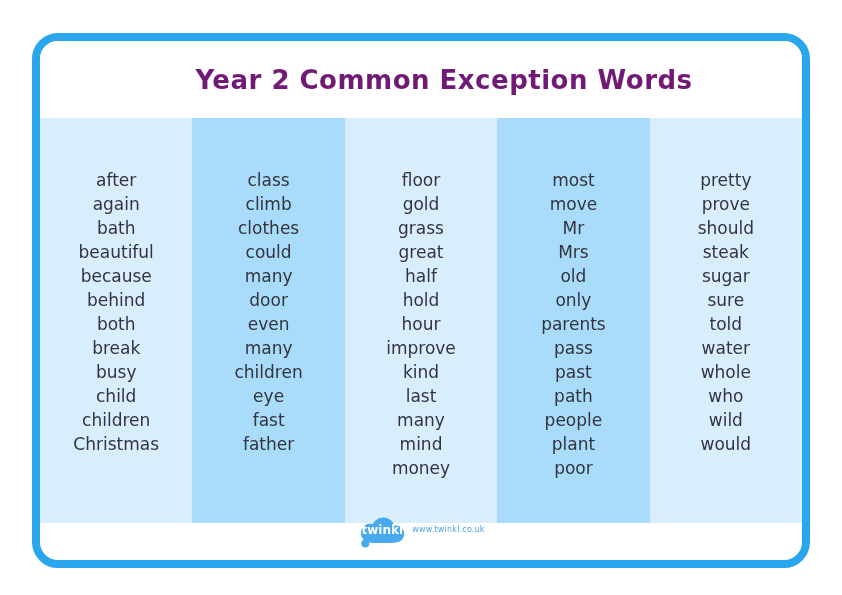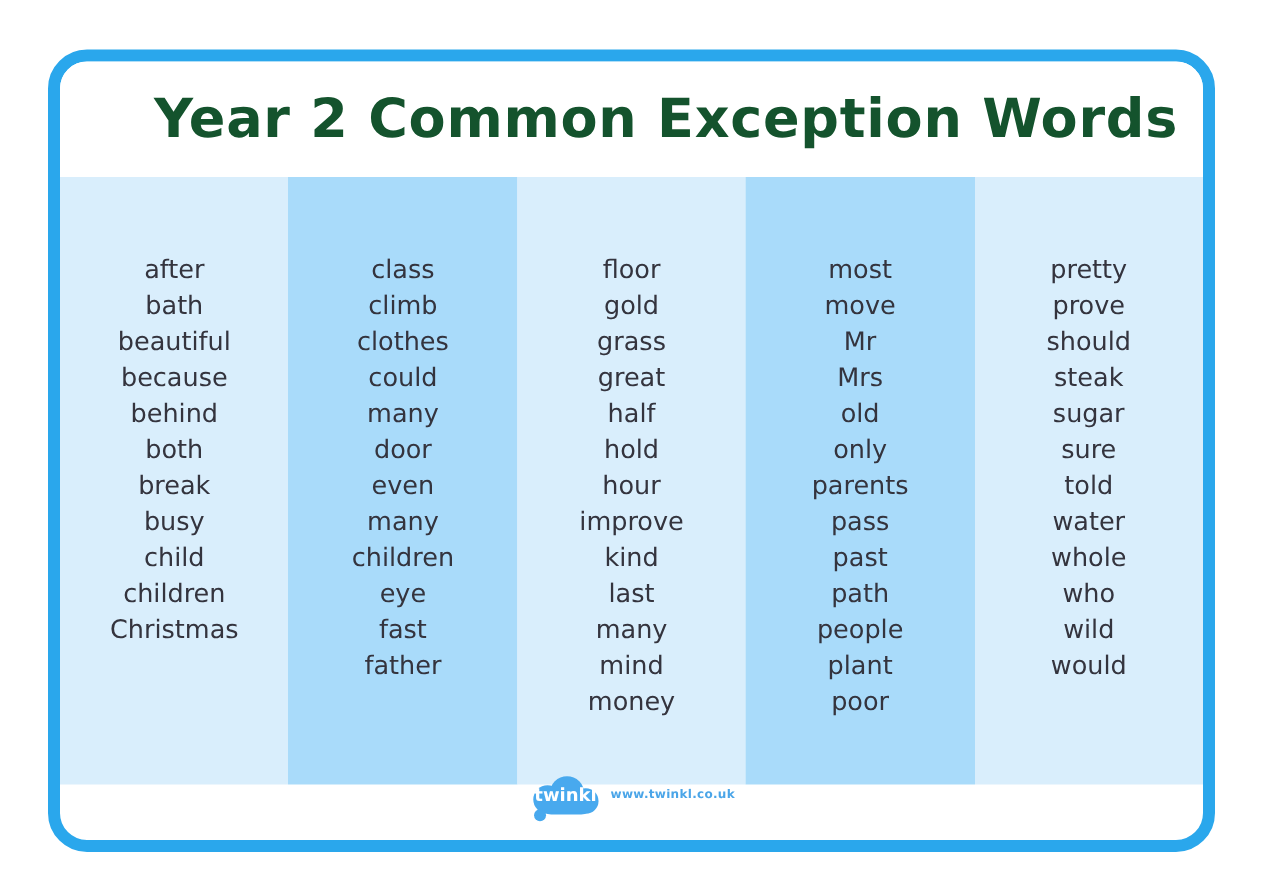--- a/index.html
+++ b/index.html
@@ -23,23 +23,23 @@
     overflow: hidden;
   }
   .header {
     height: 77px;
     background: #ffffff;
     display: flex;
     align-items: center;
     justify-content: center;
   }
   .title {
-    font-size: 36px;
+    font-size: 26px;
     font-weight: 700;
-    color: #14532d;
+    color: #701a75;
     letter-spacing: 0.5px;
     white-space: nowrap;
     margin-left: 46px;
   }
   .columns {
     display: flex;
     height: 405px;
   }
   .column {
     flex: 1 1 0;
@@ -76,36 +76,37 @@
     top: 3px;
     width: 50px;
     text-align: center;
     color: #ffffff;
     font-size: 12px;
     font-weight: 700;
     line-height: 22px;
   }
   .url-text {
     font-size: 8px;
-    font-weight: 700;
+    font-weight: 400;
     color: #4aa5e8;
     letter-spacing: 0.2px;
     padding-bottom: 6px;
   }
 </style>
 </head>
 <body>
 
 <div class="card">
   <div class="header">
     <div class="title">Year 2 Common Exception Words</div>
   </div>
   <div class="columns">
     <div class="column col-light">
         <div class="word">after</div>
+        <div class="word">again</div>
         <div class="word">bath</div>
         <div class="word">beautiful</div>
         <div class="word">because</div>
         <div class="word">behind</div>
         <div class="word">both</div>
         <div class="word">break</div>
         <div class="word">busy</div>
         <div class="word">child</div>
         <div class="word">children</div>
         <div class="word">Christmas</div>

